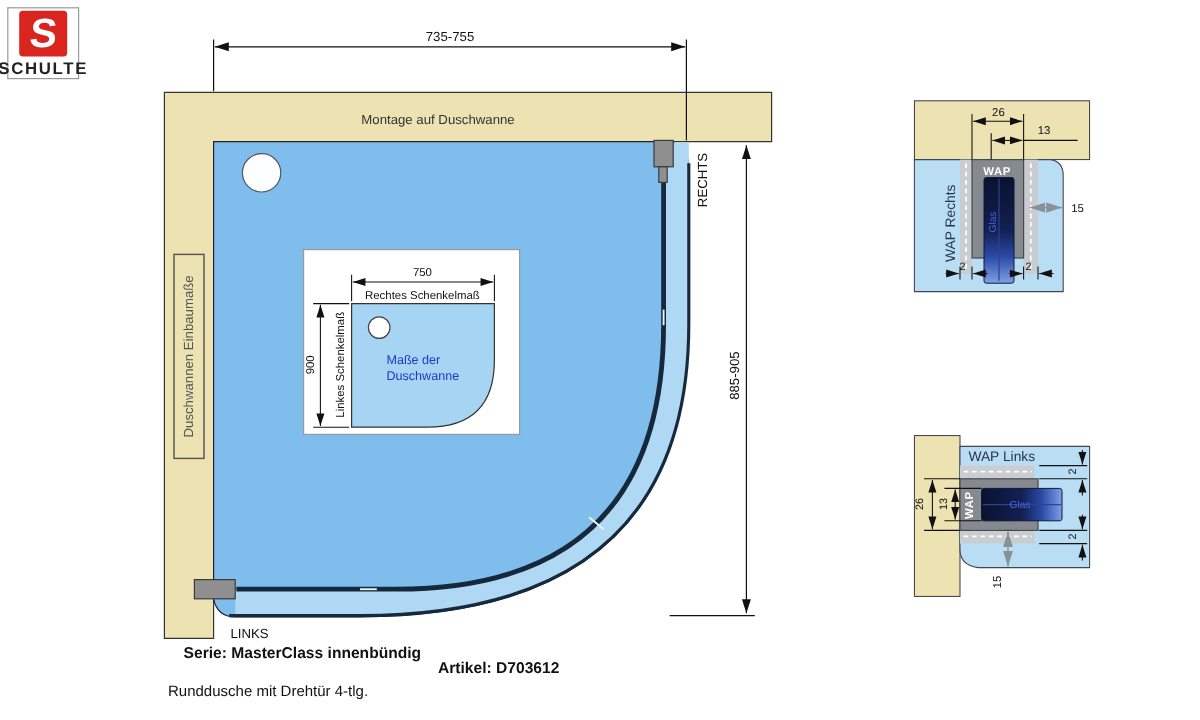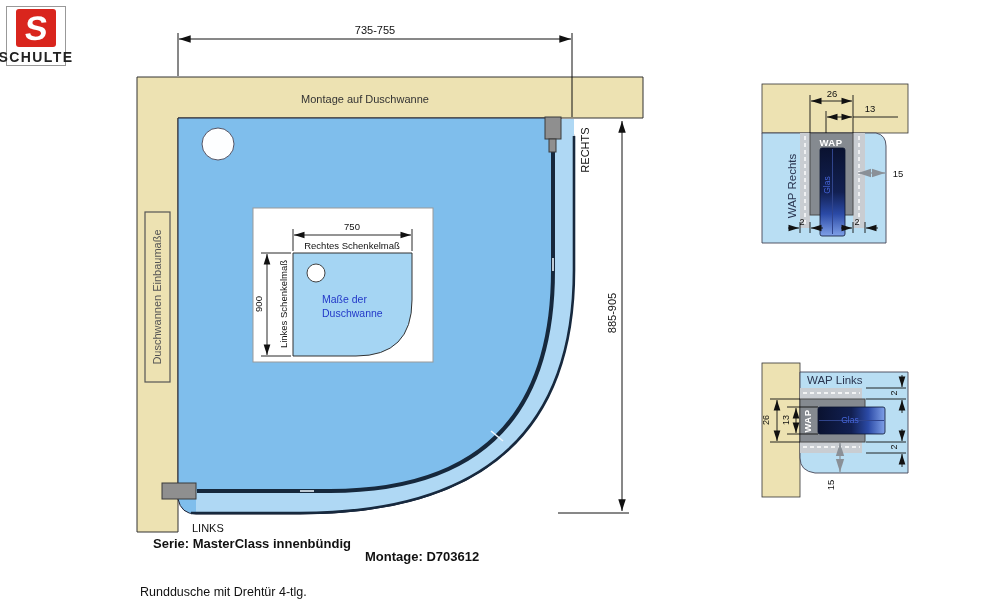--- a/index.html
+++ b/index.html
@@ -7,21 +7,21 @@
   .abs{position:absolute;}
   
   .logo-box{left:6px;top:6px;width:58px;height:58px;background:#fff;border:1px solid #999;
             display:flex;flex-direction:column;align-items:center;}
   .logo-red{margin-top:2px;width:40px;height:40px;background:#D9251D;border-radius:3px;
             display:flex;align-items:center;justify-content:center;}
   .logo-red span{color:#fff;font-size:34px;font-weight:bold;line-height:1;transform:skewX(-6deg);}
   .logo-brand{font-size:14px;font-weight:bold;letter-spacing:1.4px;color:#222;margin-top:2px;}
   
   .cap-bold{font-weight:bold;font-size:13px;color:#111;}
-  .cap-reg{font-size:12.5px;color:#111;margin-top:16px;}
+  .cap-reg{font-size:12.5px;color:#111;}
   
   svg text{font-family:"Liberation Sans",sans-serif;fill:#111;}
   .t-dim{font-size:11px;}
   .t-dim-s{font-size:9.5px;}
   .t-dim-xs{font-size:9px;}
   .t-lbl{font-size:11px;fill:#333;}
   .t-lbl-wall{font-size:11px;fill:#555;}
   .t-wap{font-size:9.5px;font-weight:bold;fill:#fff;letter-spacing:0.5px;}
   .t-glas{font-size:8.5px;fill:#4565DA;}
   .t-detail{font-size:11.5px;fill:#2A3550;}
@@ -223,14 +223,14 @@
       <line x1="902" y1="454" x2="902" y2="467" marker-start="url(#arrB)"></line>
     </g>
     <text class="t-dim-xs mid" transform="rotate(-90 897 447)" x="897" y="447">2</text>
 
     <line x1="840" y1="443" x2="840" y2="472" stroke="#8A9097" stroke-width="1.2" marker-start="url(#arrG)" marker-end="url(#arrG)"></line>
     <text class="t-dim-s mid" transform="rotate(-90 834 485)" x="834" y="485">15</text>
   </g>
 </svg>
 
 <div class="abs cap-bold" style="left:140px;top:536px;margin-left:13px;">Serie: MasterClass innenbündig</div>
-<div class="abs cap-bold" style="left:365px;top:549px;">Montage: D703612</div>
+<div class="abs cap-bold" style="left:365px;top:549px;">Artikel: D703612</div>
 <div class="abs cap-reg" style="left:140px;top:569px;">Runddusche mit Drehtür 4-tlg.</div>
 
 </body></html>

